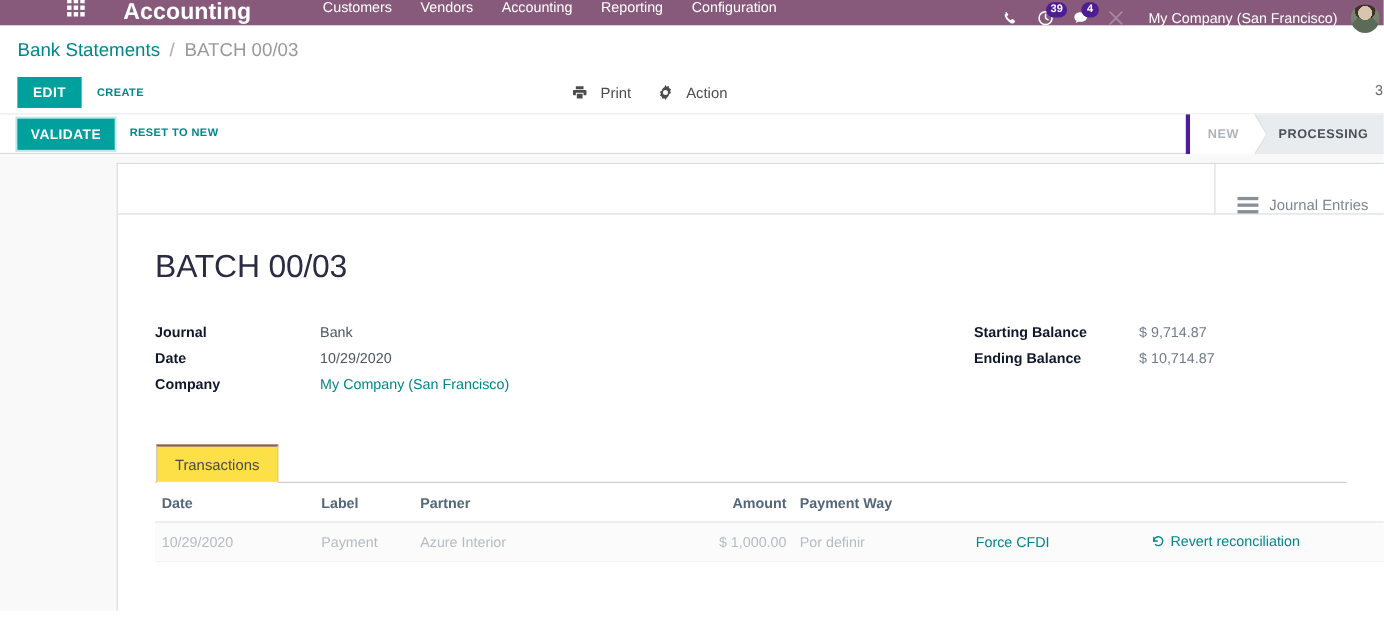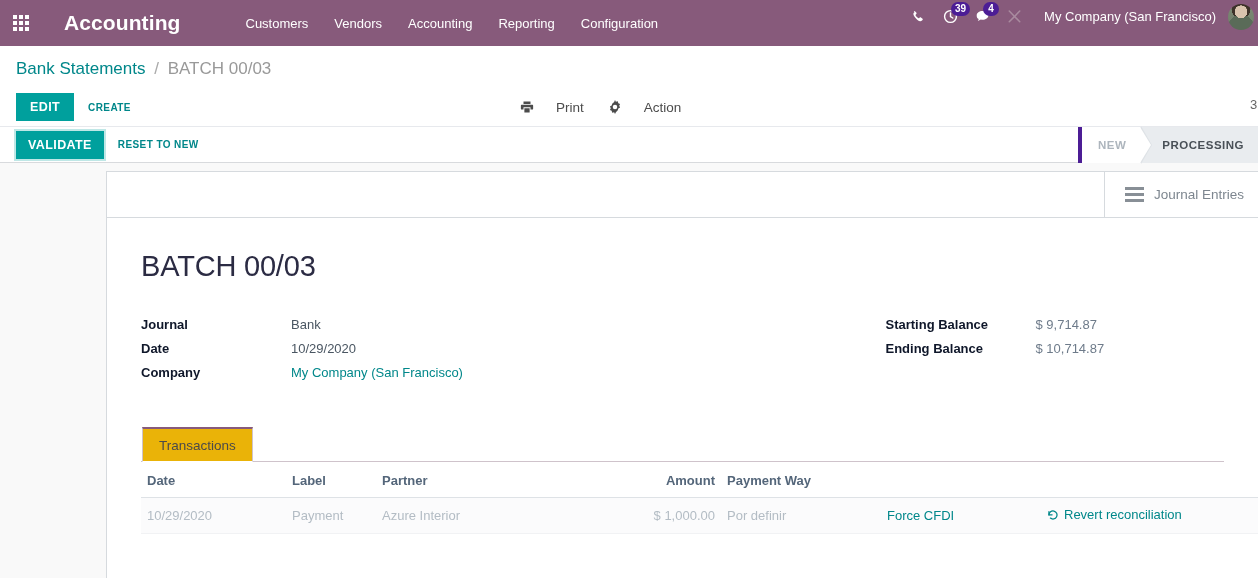--- a/index.html
+++ b/index.html
@@ -7,26 +7,27 @@
     width: 1258px;
     height: 584px;
     overflow: hidden;
     background: #ffffff;
     font-family: "Liberation Sans", sans-serif;
     -webkit-font-smoothing: antialiased;
   }
 
   
   .navbar {
-    height: 46px;
+    height: 23px;
     background: #875a7b;
     display: flex;
-    align-items: center;
+    align-items: flex-end;
     color: #ffffff;
     position: relative;
+    padding-left: 48px;
   }
   .apps-grid {
     width: 42px;
     height: 33px;
     display: flex;
     align-items: center;
     justify-content: center;
     cursor: pointer;
   }
   .grid-icon {
@@ -145,21 +146,21 @@
     left: 520px;
     display: flex;
     align-items: center;
     gap: 24px;
   }
   .cp-mid .act {
     font-size: 13.5px;
     color: #4c4c4c;
     display: flex;
     align-items: center;
-    gap: 22px;
+    gap: 12px;
     cursor: pointer;
   }
   .pager {
     position: absolute;
     right: -4px;
     top: 9px;
     font-size: 13px;
     color: #666;
     white-space: nowrap;
     overflow: hidden;
@@ -255,21 +256,21 @@
   .button-box-row {
     height: 46px;
     border-bottom: 1px solid #d6dade;
     display: flex;
     justify-content: flex-end;
     align-items: stretch;
   }
   .stat-button {
     border-left: 1px solid #d6dade;
     display: flex;
-    align-items: center;
+    align-items: flex-end;
     gap: 10px;
     padding: 0 14px 0 20px;
     cursor: pointer;
     min-width: 150px;
   }
   .hamburger { display: flex; flex-direction: column; gap: 3px; }
   .hamburger i { display: block; width: 19px; height: 3px; background: #888f96; }
   .stat-label { font-size: 13.5px; color: #7d868f; white-space: nowrap; }
 
   .sheet-inner { padding: 28px 34px 0 34px; }
@@ -305,21 +306,21 @@
     display: flex;
     border-bottom: 1px solid #cfc3cb;
     padding-left: 1px;
   }
   .nb-tab {
     font-size: 13.5px;
     color: #4a4a4a;
     padding: 9px 16px 8px 16px;
     border: 1px solid #cfc3cb;
     border-bottom: 1px solid #ffffff;
-    background: #eab308;
+    background: #fde047;
     margin-bottom: -1px;
     cursor: pointer;
     border-top: 1px solid #875a7b;
     border-top-width: 2px;
   }
 
   .tx-table { width: 100%; border-collapse: collapse; table-layout: fixed; }
   .tx-table th {
     font-size: 13px;
     font-weight: bold;

